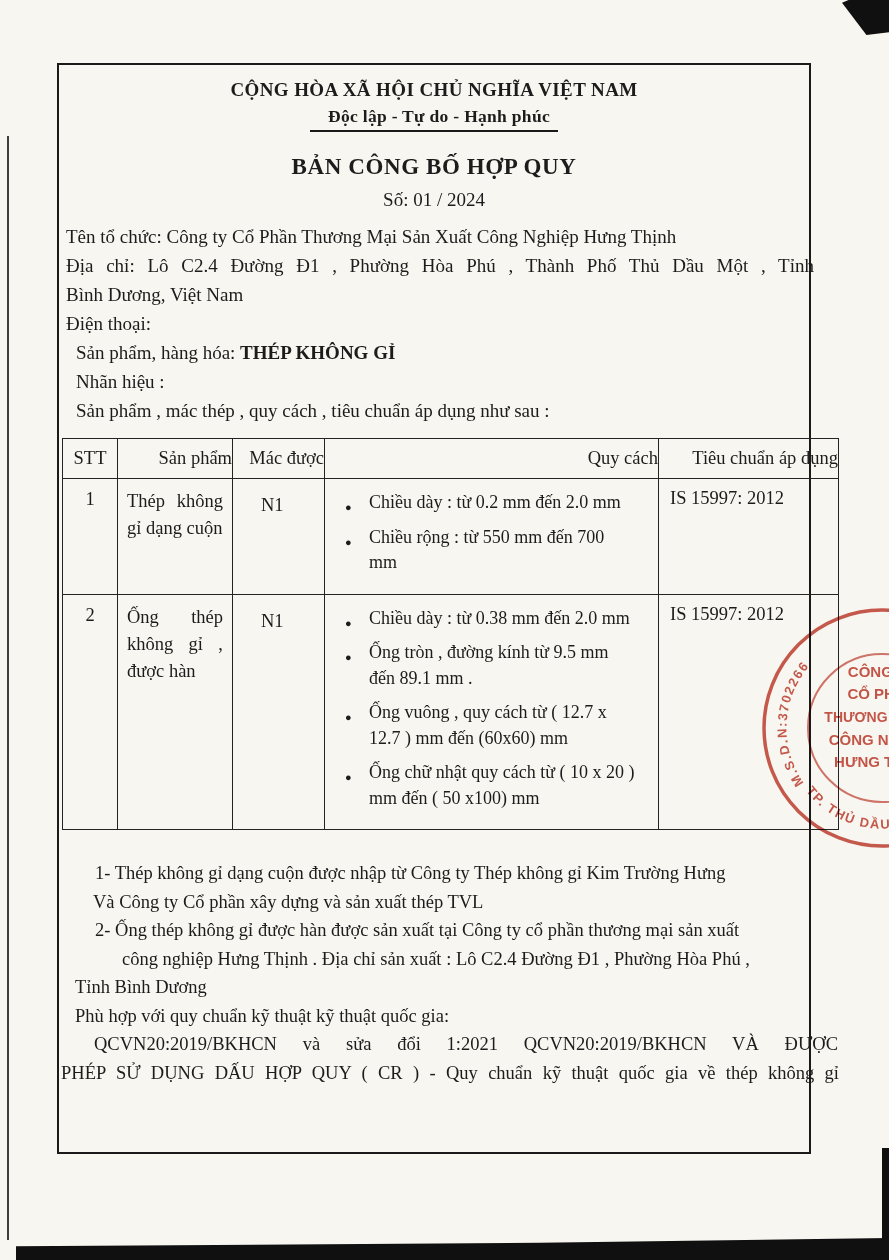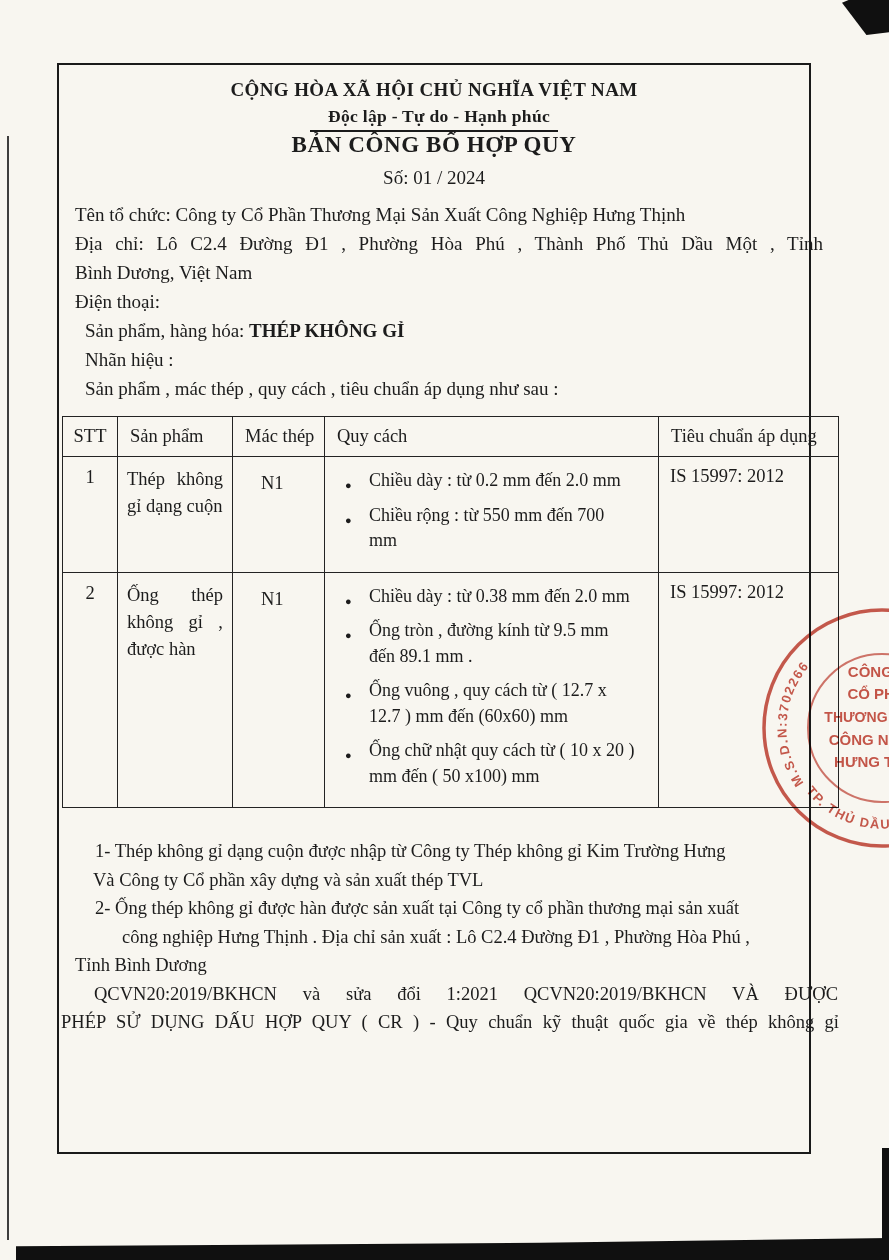--- a/index.html
+++ b/index.html
@@ -17,35 +17,35 @@
   .art-rightbar{right:0;top:1148px;width:7px;height:112px;}
   
   .frame{
     position:absolute;left:57px;top:63px;width:754px;height:1091px;
     border:2px solid #1a1a1a;box-sizing:border-box;padding-top:12px;
     background:transparent;
   }
   .nat-header{text-align:center;font-weight:bold;font-size:19px;letter-spacing:.4px;margin:2px 0 0;}
   .motto-wrap{text-align:center;margin-top:5px;}
   .nat-motto{display:inline-block;font-weight:bold;font-size:17.5px;border-bottom:2px solid #1a1a1a;padding:0 8px 3px 18px;letter-spacing:.3px;}
-  .doc-title{text-align:center;font-weight:bold;font-size:23px;letter-spacing:.6px;}
+  .doc-title{text-align:center;font-weight:bold;font-size:23px;letter-spacing:.6px;margin-top:22px;}
   .doc-number{text-align:center;font-size:19px;margin-top:9px;}
   
-  .info{font-size:19px;line-height:29px;padding-left:16px;padding-right:12px;margin-top:11px;}
+  .info{font-size:19px;line-height:29px;padding-left:7px;padding-right:12px;margin-top:11px;}
   .info .indent{padding-left:10px;}
   .bold{font-weight:bold;}
   .jl{text-align:justify;text-align-last:justify;}
   .addr1{width:748px;}
   
   table.products{border-collapse:collapse;margin-left:3px;margin-top:13px;table-layout:fixed;width:776px;}
   table.products col.c-stt{width:55px;} table.products col.c-sp{width:115px;}
   table.products col.c-mt{width:92px;} table.products col.c-qc{width:334px;}
   table.products col.c-tc{width:180px;}
   table.products th,table.products td{border:1.5px solid #232323;vertical-align:top;box-sizing:border-box;}
-  table.products th{font-weight:normal;font-size:18.5px;height:40px;vertical-align:middle;text-align:left;padding:0 0 0 12px;}
+  table.products th{font-weight:normal;font-size:18.5px;height:40px;vertical-align:middle;text-align:right;padding:0 0 0 12px;}
   table.products th.center{text-align:center;padding:0;}
   td.stt{text-align:center;font-size:18.5px;padding-top:10px;}
   td.sp{font-size:18.5px;line-height:27px;padding:9px 9px 0 9px;text-align:justify;text-align-last:left;}
   td.mt{font-size:18.5px;padding:16px 0 0 28px;}
   td.tc{font-size:18.5px;padding:9px 0 0 11px;}
   td.qc{padding:0;}
   td.qc ul{list-style:none;margin:0;padding:11px 0 9px 44px;}
   td.qc li{position:relative;font-size:18px;line-height:25.5px;width:264px;margin:0 0 9px 0;}
   td.qc li.wide{width:281px;}
   td.qc li::before{content:"●";position:absolute;left:-24px;top:5px;font-size:11px;color:#1c1c1c;}
@@ -96,21 +96,21 @@
       <col class="c-stt">
         <col class="c-sp">
         <col class="c-mt">
         <col class="c-qc">
         <col class="c-tc">
     </colgroup>
     <tbody>
         <tr>
       <th class="center">STT</th>
       <th>Sản phẩm</th>
-      <th>Mác thép</th>
+      <th>Mác được</th>
       <th>Quy cách</th>
       <th>Tiêu chuẩn áp dụng</th>
     </tr>
     <tr class="row1">
       <td class="stt">1</td>
       <td class="sp">Thép không gỉ dạng cuộn</td>
       <td class="mt">N1</td>
       <td class="qc">
         <ul>
           <li>Chiều dày : từ 0.2 mm đến 2.0 mm</li>
@@ -135,20 +135,21 @@
     </tr>
   </tbody>
     </table>
 
   <div class="notes">
     <div class="nl-a">1-  Thép không gỉ dạng cuộn được nhập từ Công ty Thép không gỉ Kim Trường Hưng</div>
     <div class="nl-b">Và Công ty Cổ phần xây dựng và sản xuất thép TVL</div>
     <div class="nl-a">2-  Ống thép không gỉ được hàn được sản xuất tại Công ty cổ phần thương mại sản xuất</div>
     <div class="nl-c">công nghiệp Hưng Thịnh . Địa chỉ sản xuất : Lô C2.4 Đường Đ1 , Phường Hòa Phú ,</div>
     <div class="nl-d">Tỉnh Bình Dương</div>
+    <div class="nl-d">Phù hợp với quy chuẩn kỹ thuật kỹ thuật quốc gia:</div>
     <div class="jl std1">QCVN20:2019/BKHCN và sửa đổi 1:2021 QCVN20:2019/BKHCN VÀ ĐƯỢC</div>
     <div class="jl std2">PHÉP SỬ DỤNG DẤU HỢP QUY ( CR ) -  Quy chuẩn kỹ thuật quốc gia về thép không gỉ</div>
   </div>
 
 </div>
 
 <svg class="stamp" viewBox="0 0 280 280">
   <g fill="none" stroke="#bf3a2c">
     <circle cx="142" cy="133" r="118" stroke-width="3.5" opacity="0.9"></circle>
     <circle cx="142" cy="133" r="74" stroke-width="2" opacity="0.75"></circle>

